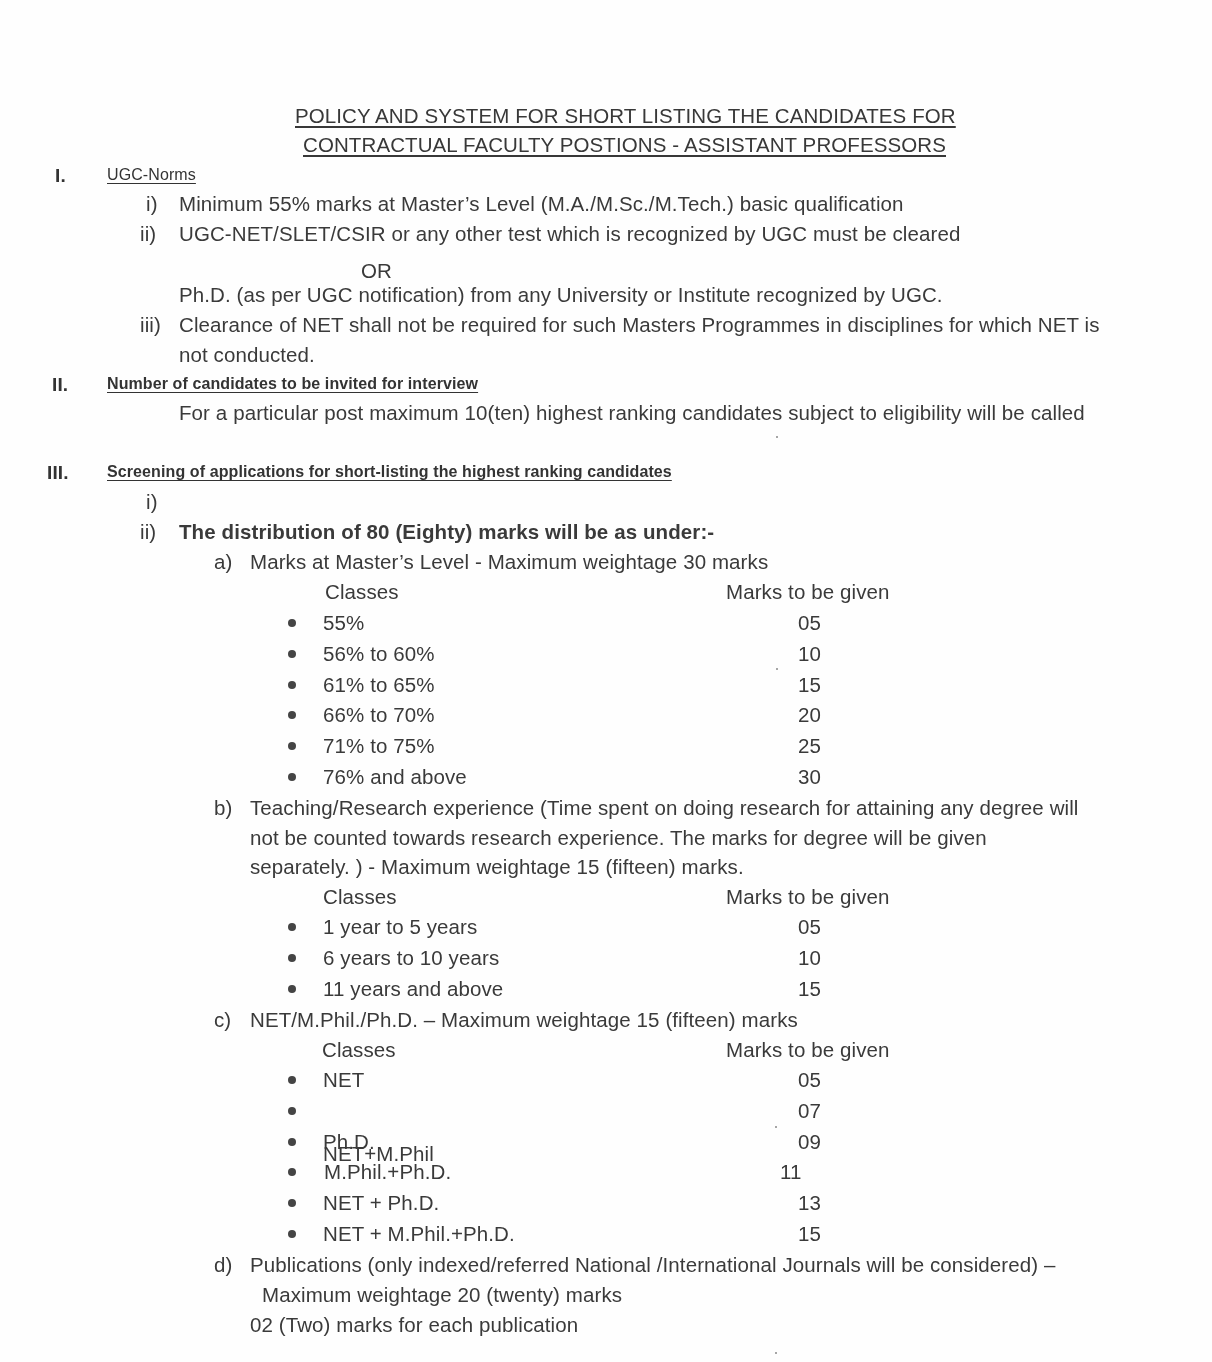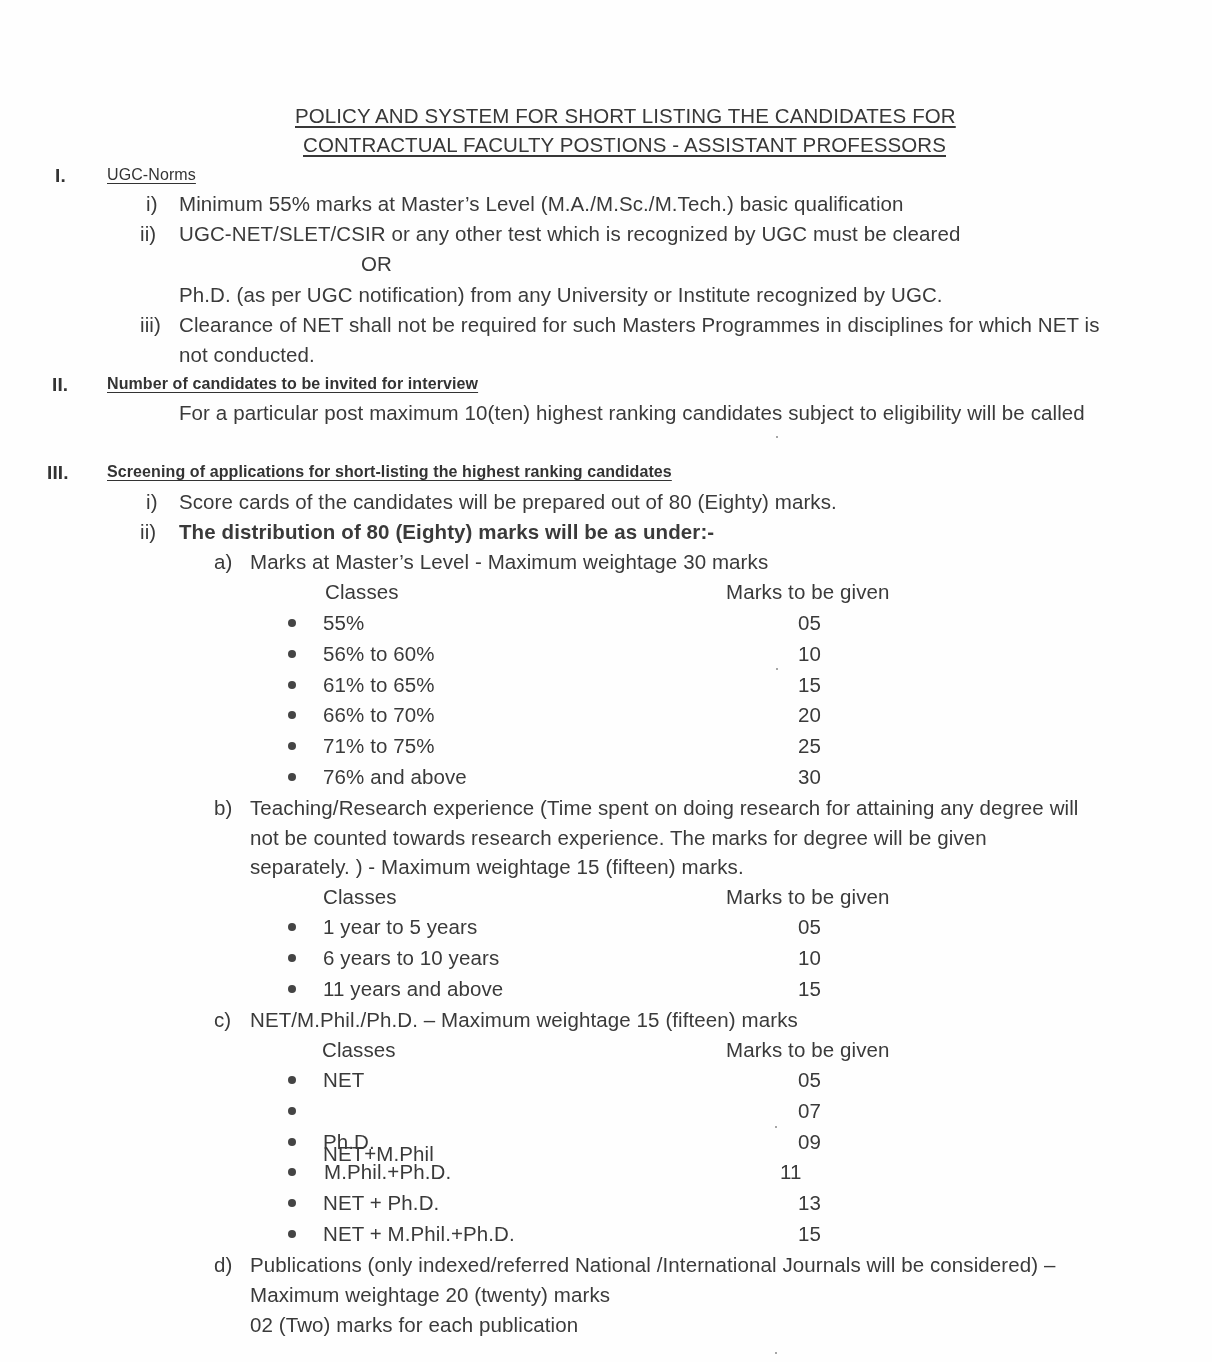--- a/index.html
+++ b/index.html
@@ -25,36 +25,35 @@
   <div class="t title" style="left:303px; top:131px;">CONTRACTUAL FACULTY POSTIONS  - ASSISTANT PROFESSORS</div>
 
   <div class="t sec-num" style="left:55px; top:162px;">I.</div>
   <div class="t sec-head" style="left:107px; top:161px; font-weight:normal;">UGC-Norms</div>
 
   <div class="t" style="left:146px; top:190px;">i)</div>
   <div class="t" style="left:179px; top:190px;">Minimum 55% marks at Master’s Level (M.A./M.Sc./M.Tech.) basic qualification</div>
 
   <div class="t" style="left:140px; top:220px;">ii)</div>
   <div class="t" style="left:179px; top:220px;">UGC-NET/SLET/CSIR or any other test which is recognized by UGC must be cleared</div>
-  <div class="t" style="left:361px; top:250px;">OR</div>
+  <div class="t" style="left:361px; top:257px;">OR</div>
   <div class="t" style="left:179px; top:281px;">Ph.D. (as per UGC notification) from any University or Institute recognized by UGC.</div>
 
   <div class="t" style="left:140px; top:311px;">iii)</div>
   <div class="t" style="left:179px; top:311px;">Clearance of NET shall not be required for such Masters Programmes in disciplines for which NET is</div>
   <div class="t" style="left:179px; top:341px;">not conducted.</div>
 
   <div class="t sec-num" style="left:52px; top:371px;">II.</div>
   <div class="t sec-head" style="left:107px; top:370px;">Number of candidates to be invited for interview</div>
   <div class="t" style="left:179px; top:399px;">For a particular post maximum 10(ten) highest ranking candidates subject to eligibility will be called</div>
 
   <div class="t sec-num" style="left:47px; top:459px;">III.</div>
   <div class="t sec-head" style="left:107px; top:458px;">Screening of applications for short-listing the highest ranking candidates</div>
 
   <div class="t" style="left:146px; top:488px;">i)</div>
-  <div class="t" style="left:179px; top:488px;">Score cards of the candidates will be prepared out of 80 (Eighty) marks.</div>
   <div class="t" style="left:140px; top:518px;">ii)</div>
   <div class="t" style="left:179px; top:518px;font-weight:bold;">The distribution of 80 (Eighty) marks will be as under:-</div>
 
   <div class="t" style="left:214px; top:548px;">a)</div>
   <div class="t" style="left:250px; top:548px;">Marks at Master’s Level - Maximum weightage 30 marks</div>
   <div class="t" style="left:325px; top:578px;">Classes</div>
   <div class="t" style="left:726px; top:578px;">Marks to be given</div>
   <div id="rows-a">
       <div class="bullet" style="left: 288px; top: 619px;"></div>
       <div class="t" style="left: 323px; top: 609px;">55%</div>
@@ -114,20 +113,20 @@
       <div class="bullet" style="left: 288px; top: 1199.2px;"></div>
       <div class="t" style="left: 323px; top: 1189.2px;">NET + Ph.D.</div>
       <div class="t" style="left: 798px; top: 1189.2px;">13</div>
       <div class="bullet" style="left: 288px; top: 1230px;"></div>
       <div class="t" style="left: 323px; top: 1220px;">NET + M.Phil.+Ph.D.</div>
       <div class="t" style="left: 798px; top: 1220px;">15</div>
     </div>
 
   <div class="t" style="left:214px; top:1251px;">d)</div>
   <div class="t" style="left:250px; top:1251px;">Publications (only indexed/referred National /International Journals will be considered) –</div>
-  <div class="t" style="left:250px; top:1281px;">Maximum weightage 20 (twenty) marks</div>
+  <div class="t" style="left:262px; top:1281px;">Maximum weightage 20 (twenty) marks</div>
   <div class="t" style="left:250px; top:1311px;">02 (Two) marks for each publication</div>
 
   <div class="speck" style="left:776px; top:436px;"></div>
   <div class="speck" style="left:776px; top:668px;"></div>
   <div class="speck" style="left:775px; top:1126px;"></div>
   <div class="speck" style="left:775px; top:1352px;"></div>
 </div>
 
 </body></html>

